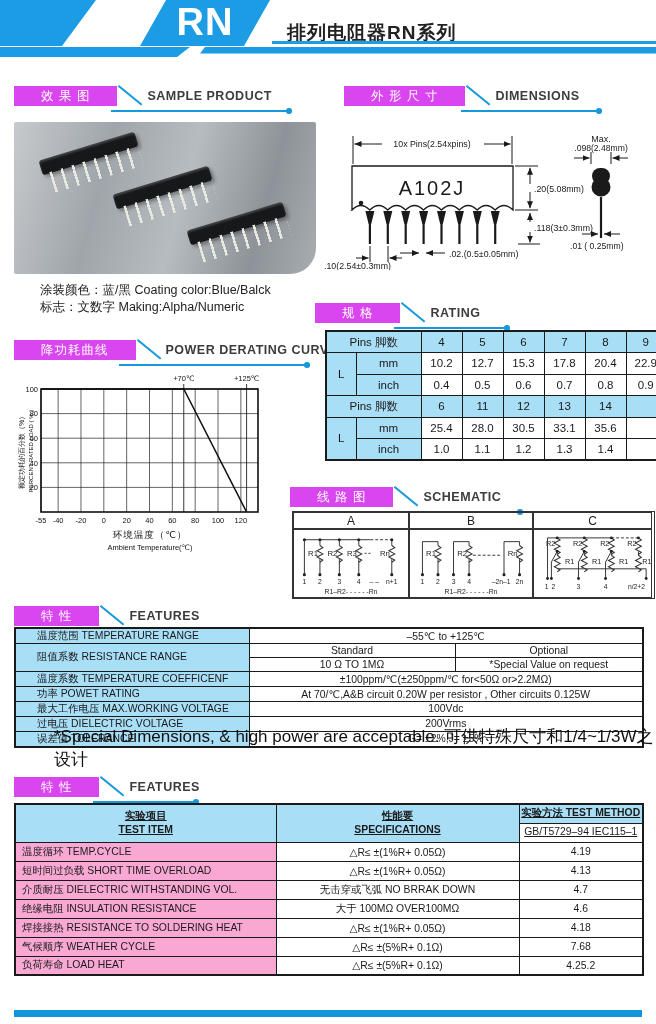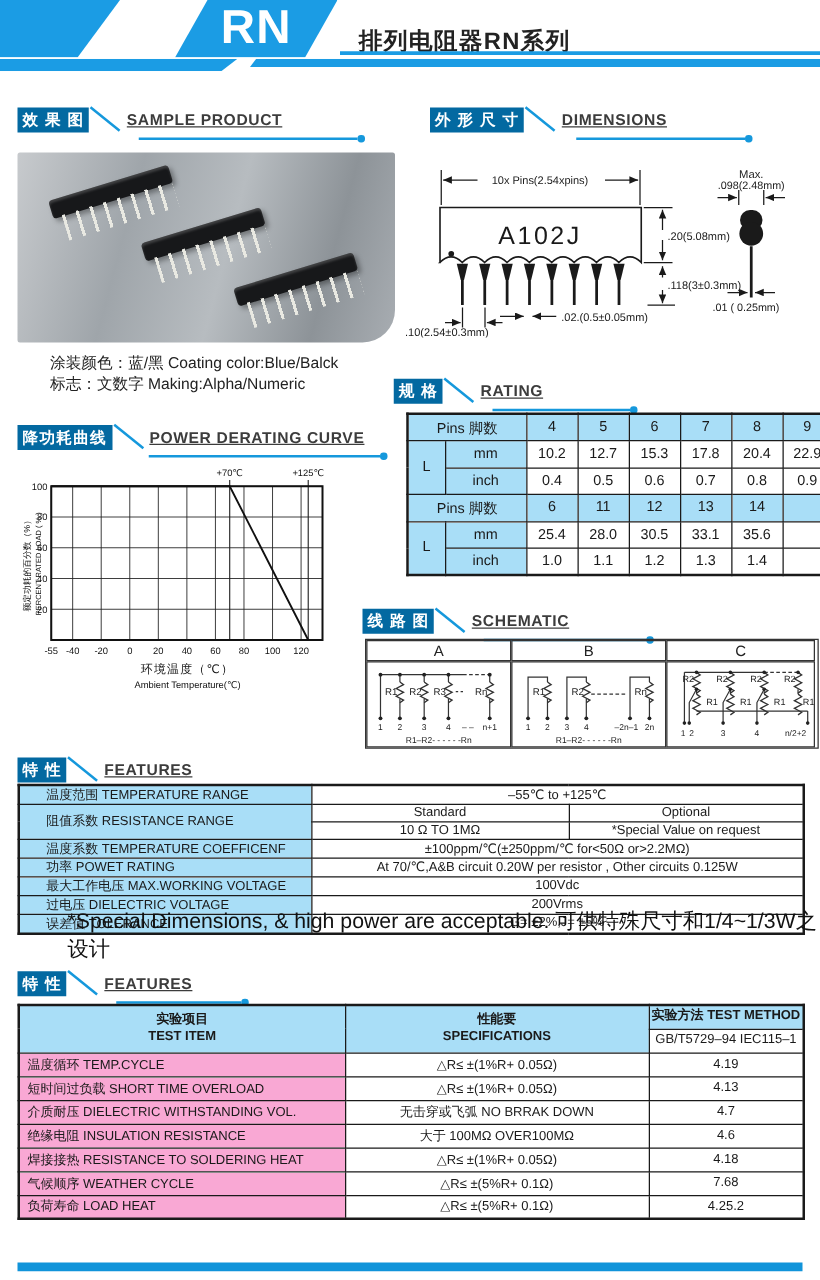--- a/index.html
+++ b/index.html
@@ -15,27 +15,27 @@
         text-align:center;line-height:44px;}
   .h-title{position:absolute;left:287px;top:20px;font-size:19px;font-weight:700;color:#222;letter-spacing:1px;}
   .h-underline{position:absolute;left:272px;top:41px;width:384px;height:2.5px;background:#1b9ce4;}
   .h-bar-left{position:absolute;left:0;top:47px;width:190px;height:10px;background:#1b9ce4;
               clip-path:polygon(0 0,190px 0,177px 10px,0 10px);}
   .h-bar-right{position:absolute;left:200px;top:47px;width:456px;height:6.5px;background:#1b9ce4;
                clip-path:polygon(5px 0,456px 0,456px 6.5px,0 6.5px);}
 
   
   .sech{position:absolute;height:30px;white-space:nowrap;}
-  .sbox{display:inline-block;background:#0369a1;color:#fff;font-size:12.5px;font-weight:700;
-        line-height:20px;padding:0 4px;letter-spacing:1px;vertical-align:top;}
+  .sbox{display:inline-block;background:#d946ef;color:#fff;font-size:12.5px;font-weight:400;
+        line-height:20px;padding:0 27px;letter-spacing:1px;vertical-align:top;}
   .slash{display:inline-block;width:26px;height:20px;vertical-align:top;position:relative;}
   .slash::after{content:'';position:absolute;left:2px;top:-1px;width:30px;height:2.4px;
                 background:#1598dc;transform:rotate(39deg);transform-origin:0 0;}
   .sen{display:inline-block;font-size:12.5px;font-weight:700;color:#3c3c3c;line-height:20px;
-       margin-left:4px;vertical-align:top;letter-spacing:.5px;text-decoration:underline;}
+       margin-left:4px;vertical-align:top;letter-spacing:.5px;}
   .srule{position:absolute;bottom:4px;height:2.4px;background:#1598dc;}
   .srule::after{content:'';position:absolute;right:-6px;top:-1.6px;width:5.6px;height:5.6px;
                 border-radius:50%;background:#1598dc;}
 
   
   .photo{position:absolute;left:14px;top:122px;width:302px;height:152px;
          border-radius:2px 2px 26px 2px;
          background:linear-gradient(105deg,#c7cacd 0%,#9fa5aa 30%,#b7bcc0 55%,#8d9398 80%,#a8adb2 100%);}
   .sip{position:absolute;width:110px;height:40px;transform:rotate(-17deg);}
   .sip .sbody{position:absolute;left:0;top:0;width:100px;height:15px;background:#17181a;border-radius:3px;
@@ -54,21 +54,21 @@
   td.hd,th.hd{background:#a9def7;}
   #rating-wrap{left:313px;top:330px;width:340px;font-size:11.5px;padding-left:12px;}
   #rating-wrap tr{height:21.5px;}
   #features-wrap{left:14px;top:627px;width:628px;font-size:10.4px;}
   #features-wrap tr{height:13.9px;}
   #features-wrap td.lbl{text-align:left;padding-left:21px;}
   #tests-wrap{left:14px;top:803px;width:628px;font-size:10.4px;}
   #tests-wrap thead tr{height:19px;}
   #tests-wrap tbody tr{height:19px;}
   #tests-wrap td.lbl{text-align:left;padding-left:6px;background:#f9a8d4;}
-  #tests-wrap th{font-weight:700;line-height:1.4;}
+  #tests-wrap th{font-weight:700;line-height:1.4;text-decoration:underline;}
 
   
   .schem{position:absolute;left:292px;top:511px;width:361px;border:1.5px solid #333;
          display:grid;grid-template-columns:116px 124px 119px;grid-template-rows:17px 69px;}
   .schem .cell{border:.8px solid #333;display:flex;align-items:center;justify-content:center;}
   .schem .chead{font-size:12px;color:#222;}
 
   .notes{position:absolute;left:16px;top:725px;font-size:17px;color:#111;margin-left:38px;}
   .footer-bar{position:absolute;left:14px;top:1010px;width:628px;height:7px;background:#1194da;}
 

